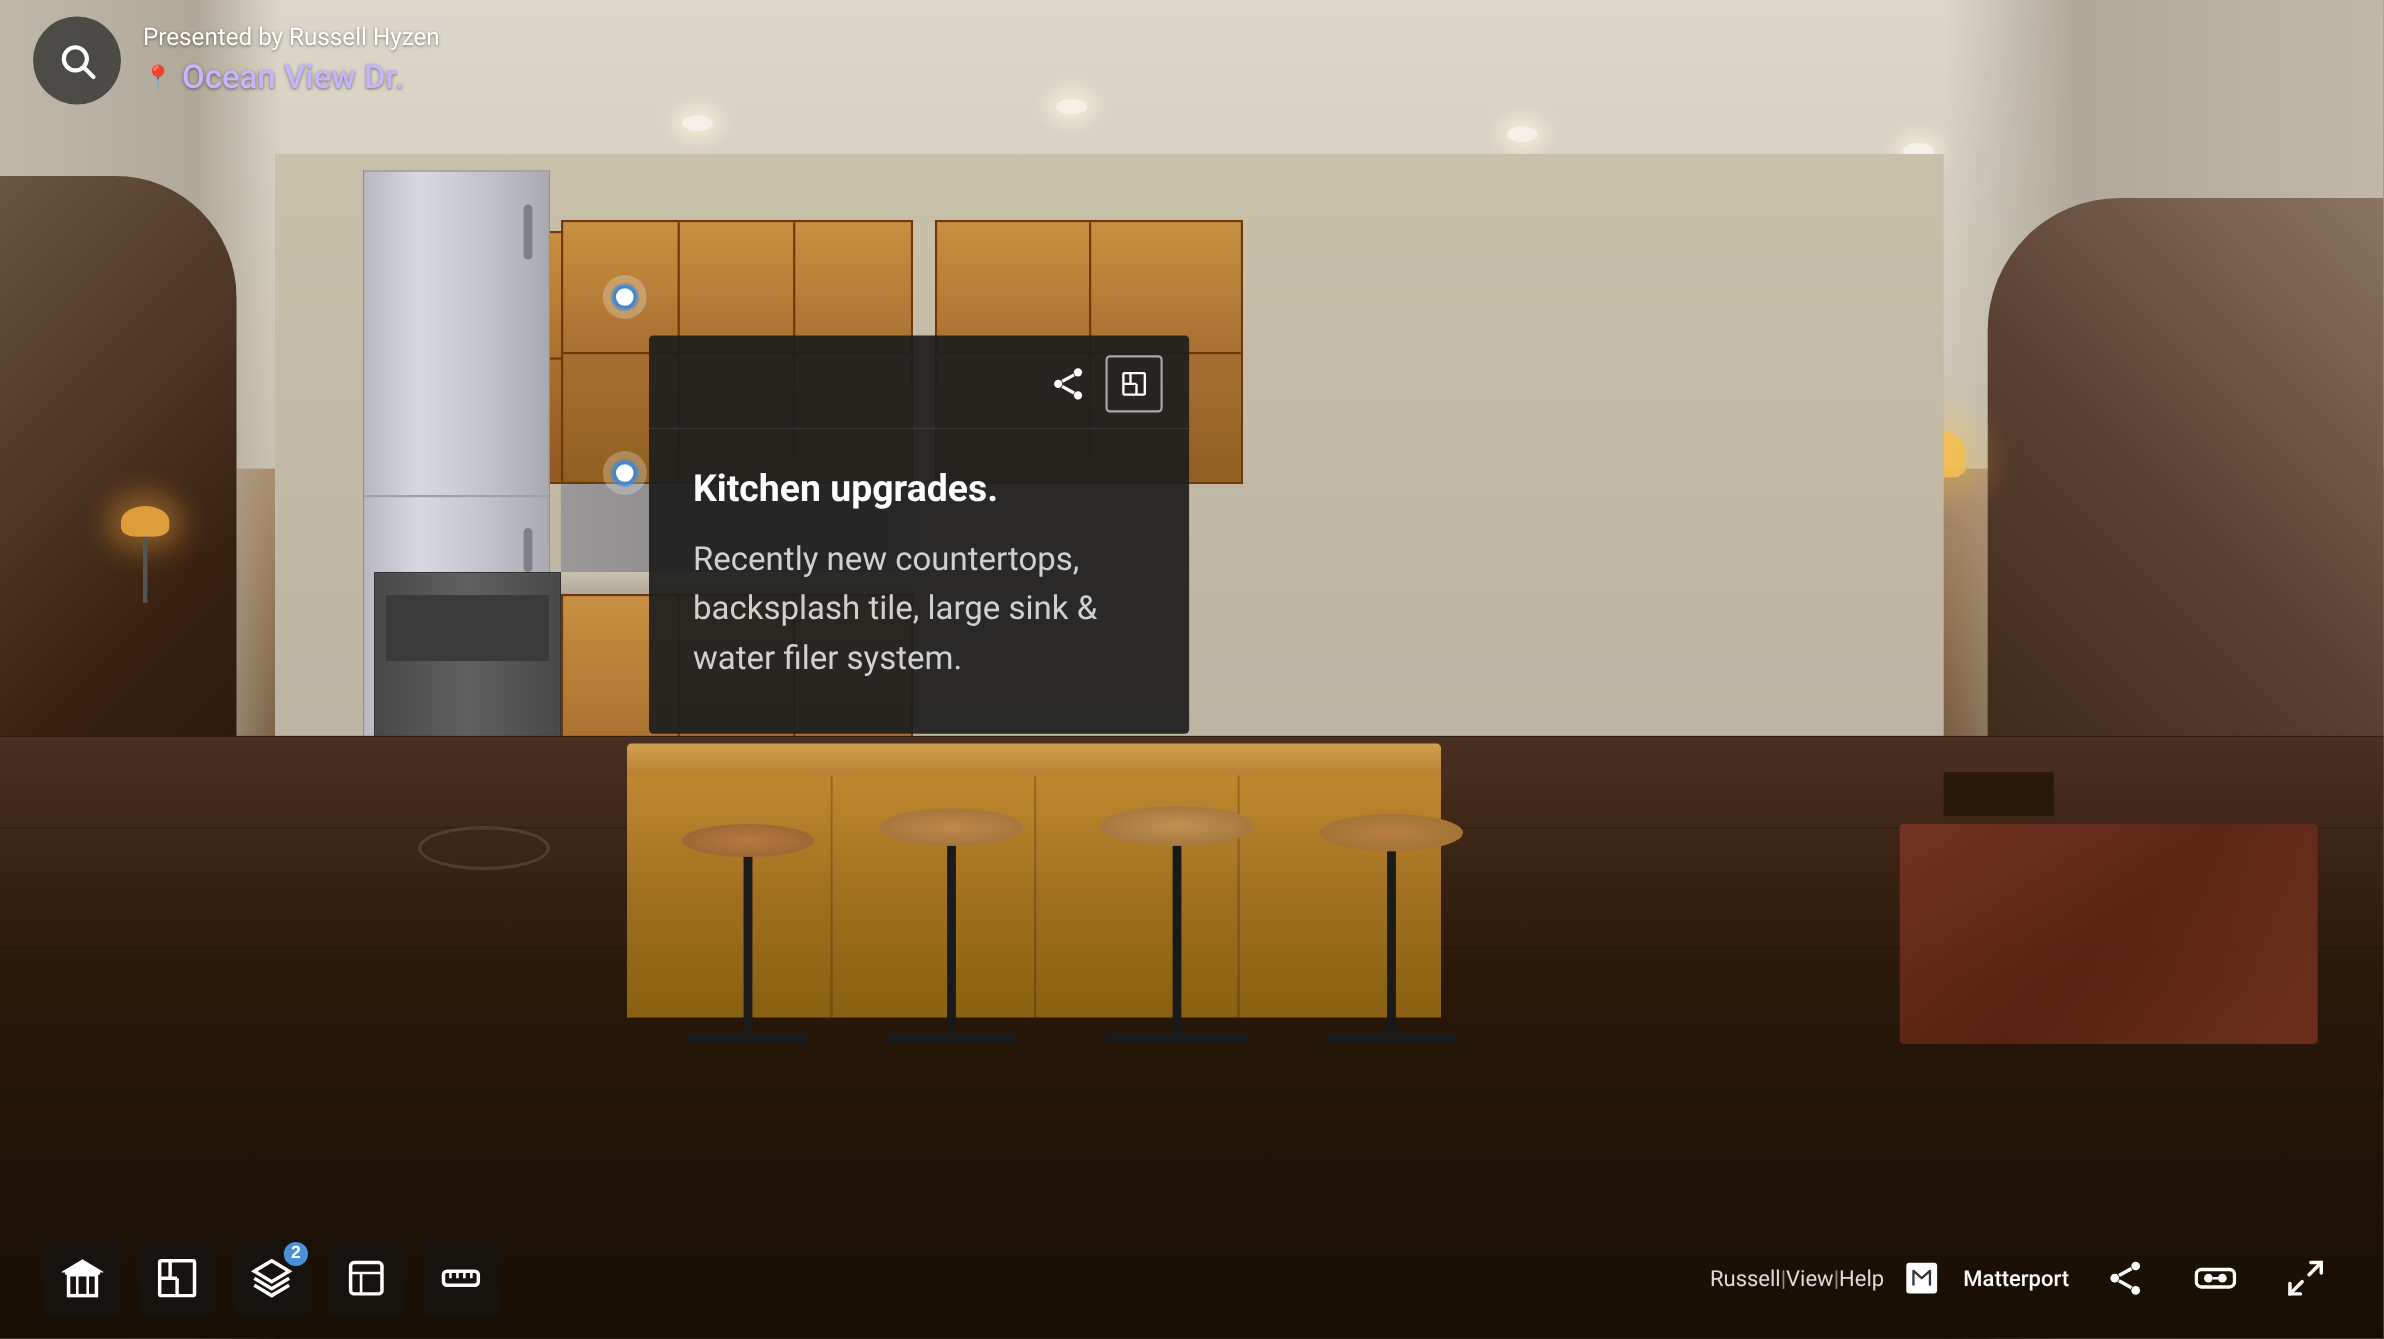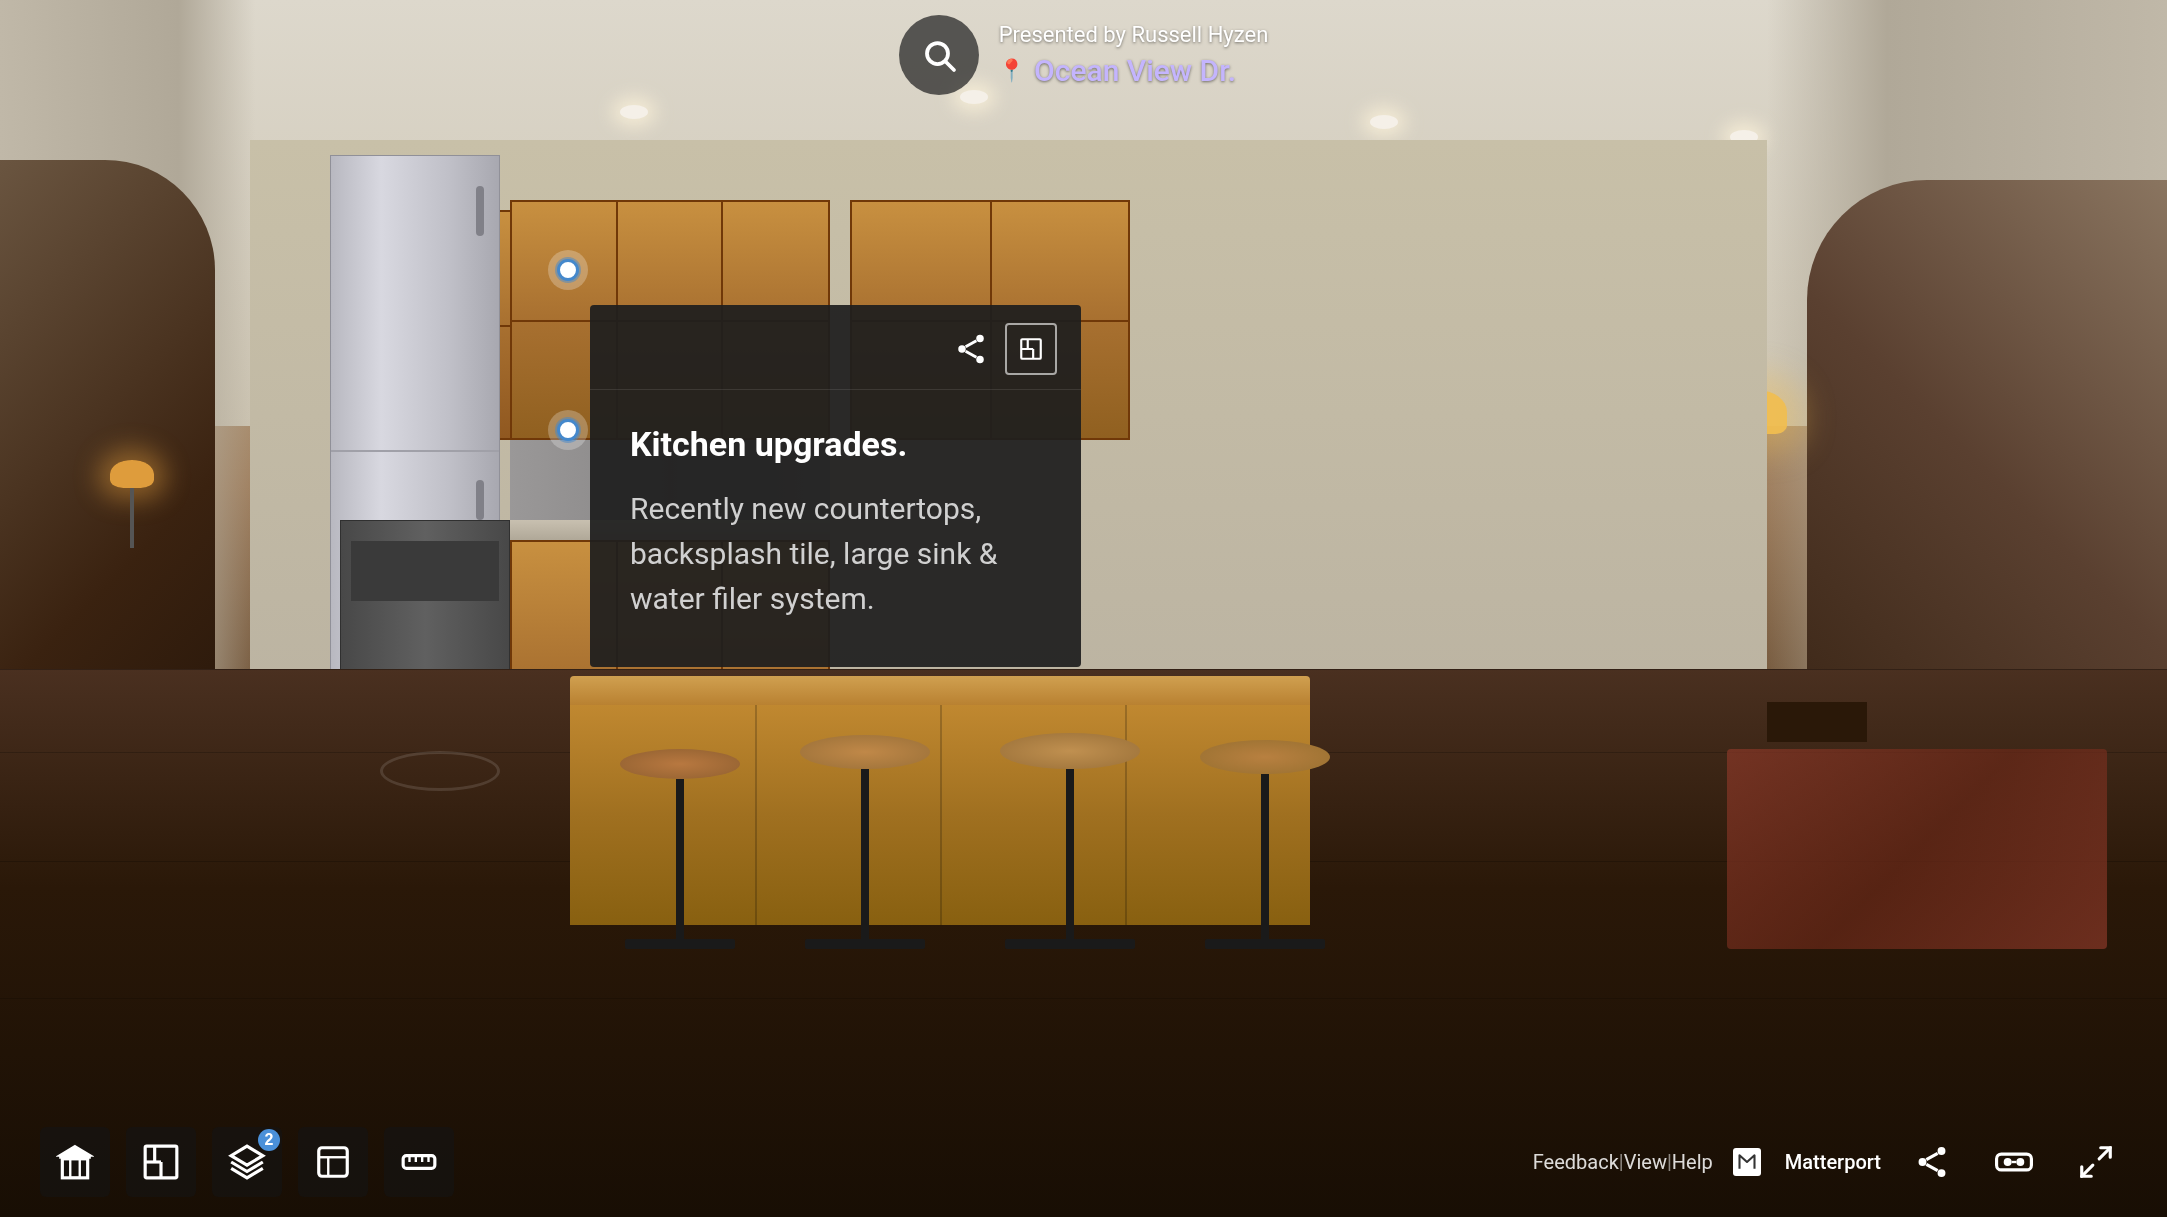--- a/index.html
+++ b/index.html
@@ -33,21 +33,20 @@
     
     #header {
       position: absolute;
       top: 0; left: 0; right: 0;
       height: 110px;
       display: flex;
       align-items: center;
       padding: 20px 30px;
       gap: 20px;
       z-index: 10;
-      justify-content: center;
     }
 
     #search-btn {
       width: 80px;
       height: 80px;
       border-radius: 50%;
       background: rgba(40,40,40,0.75);
       border: none;
       cursor: pointer;
       display: flex;
@@ -514,21 +513,21 @@
         <line x1="6" y1="8" x2="6" y2="12" stroke="#fff" stroke-width="1.5"></line>
         <line x1="10" y1="8" x2="10" y2="12" stroke="#fff" stroke-width="1.5"></line>
         <line x1="14" y1="8" x2="14" y2="12" stroke="#fff" stroke-width="1.5"></line>
         <line x1="18" y1="8" x2="18" y2="12" stroke="#fff" stroke-width="1.5"></line>
       </svg>
     </button>
   </div>
 
   <div id="bottom-right">
     <div id="footer-links">
-      <a class="clickable-link">Feedback</a>
+      <a class="clickable-link">Russell</a>
       <span class="sep"> | </span>
       <a class="clickable-link">View</a>
       <span class="sep"> | </span>
       <a class="clickable-link">Help</a>
     </div>
 
     <div id="matterport-logo">
       <div class="mp-icon">
         <svg width="20" height="20" viewBox="0 0 24 24">
           <path d="M3 20V4l9 8 9-8v16" stroke="#333" stroke-width="2.5" fill="none" stroke-linejoin="round"></path>

